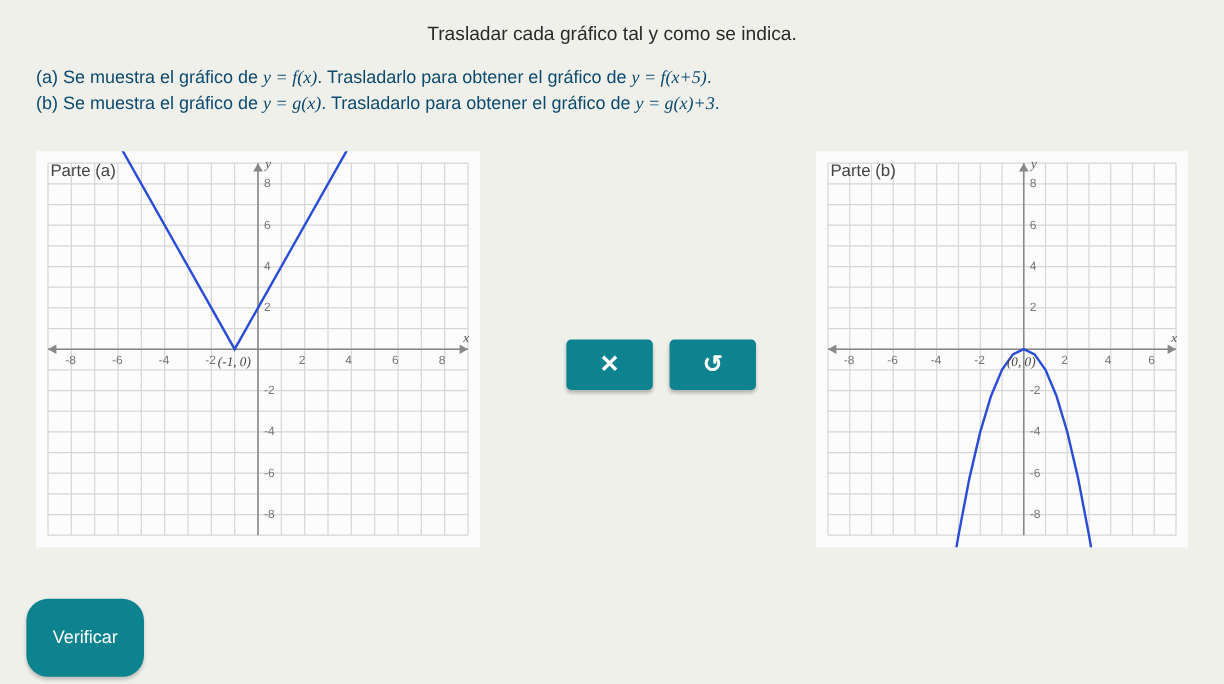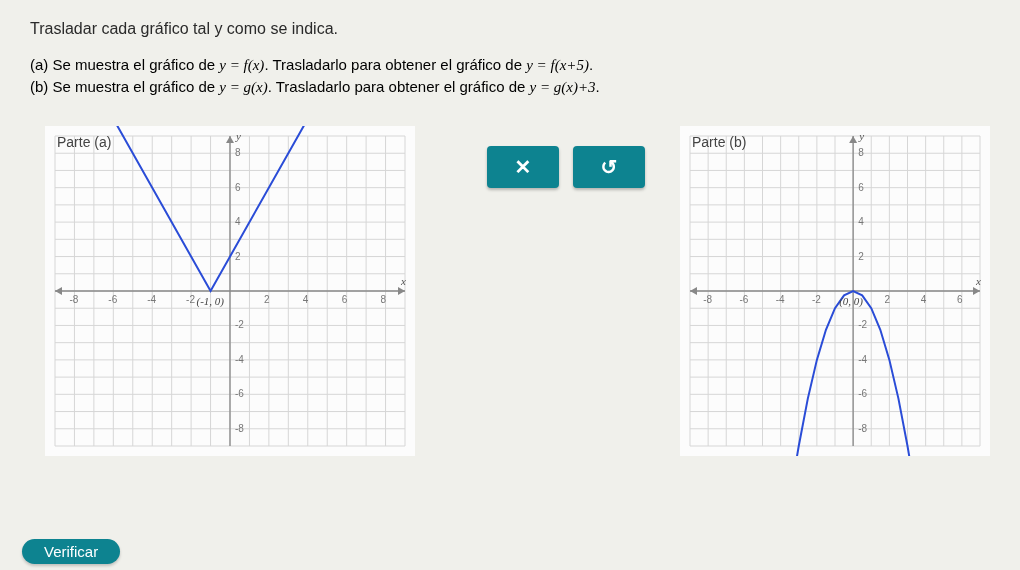--- a/index.html
+++ b/index.html
@@ -6,24 +6,24 @@
   body {
     font-family: Arial, sans-serif;
     background: #f0f0eb;
     width: 1020px;
     height: 570px;
     padding: 20px 30px;
     color: #333;
     position: relative;
     overflow: hidden;
   }
-  .instruction { font-size: 16px; margin-bottom: 18px; color: #2a2a2a; }
-  .sub { font-size: 15px; margin-bottom: 4px; color: #000000; }
+  .instruction { font-size: 16px; margin-bottom: 18px; color: #2a2a2a; text-align: center; }
+  .sub { font-size: 15px; margin-bottom: 4px; color: #0c4a6e; }
   .math { font-style: italic; font-family: 'Times New Roman', serif; }
-  .content-row { display: flex; margin-top: 30px; gap: 12px; align-items: flex-start; margin-left: 15px; }
+  .content-row { display: flex; margin-top: 30px; gap: 12px; align-items: center; }
   .graph-wrap { position: relative; }
   .graph-label {
     position: absolute; top: 8px; left: 12px; font-size: 14px; color: #444;
     z-index: 2;
   }
   svg.graph { background: #fcfcfc; }
   .grid line { stroke: #d6d6d6; stroke-width: 1; }
   .axis line { stroke: #888; stroke-width: 1.3; }
   .tick text { font-size: 10px; fill: #777; font-family: Arial; }
   .curve { stroke: #2a4cd7; stroke-width: 2; fill: none; }
@@ -31,21 +31,21 @@
   .ax-label { font-size: 11px; fill: #555; font-style: italic; font-family: 'Times New Roman', serif; }
   .middle-buttons { display: flex; gap: 14px; margin: 20px 20px 0 60px; }
   .btn {
     width: 72px; height: 42px; background: #0d8390; color: #fff;
     display: flex; align-items: center; justify-content: center;
     border-radius: 4px; font-size: 20px; font-weight: bold;
     box-shadow: 0 2px 3px rgba(0,0,0,0.25);
   }
   .verify-btn {
     position: absolute; bottom: 6px; left: 22px;
-    background: #0d8390; color: #fff; padding: 4px 22px;
+    background: #0d8390; color: #fff; padding: 24px 22px;
     border-radius: 18px; font-size: 15px;
     box-shadow: 0 2px 3px rgba(0,0,0,0.2);
   }
   .cursor {
     position: absolute; top: 135px; right: 50px; font-size: 18px; color: #333;
   }
 </style>
 </head>
 <body>
 

